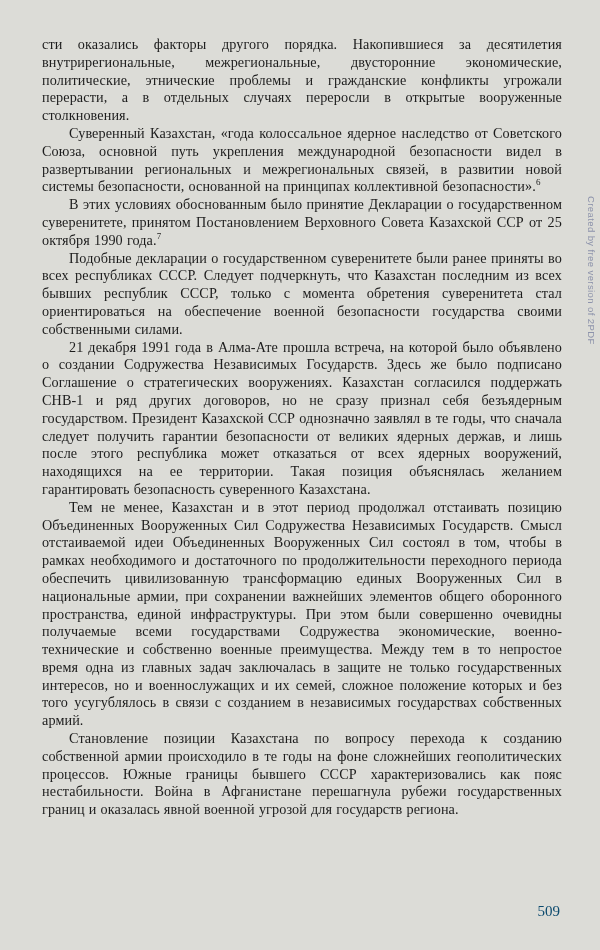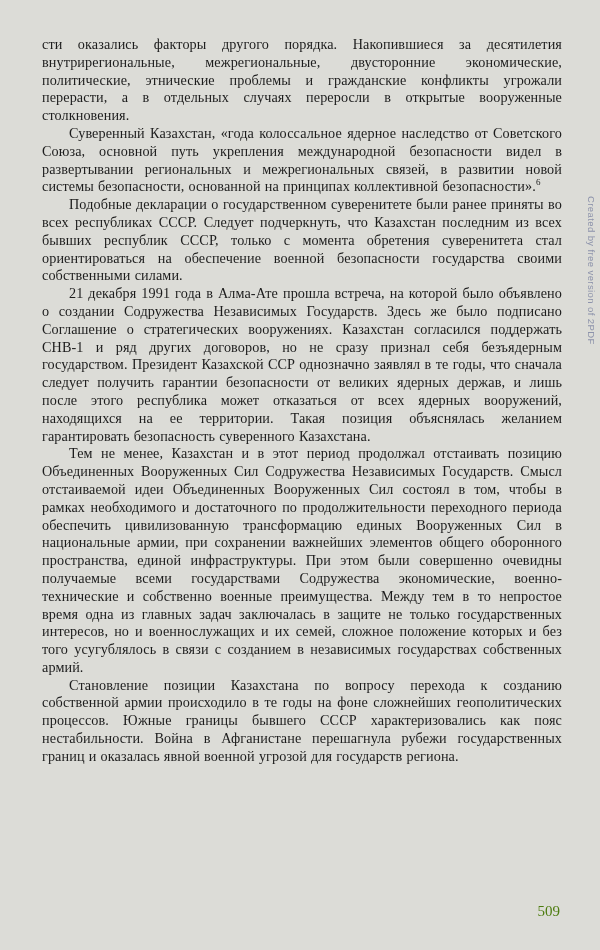--- a/index.html
+++ b/index.html
@@ -51,34 +51,35 @@
       font-size: 9.5px;
       color: #8d93ab;
       letter-spacing: 0.4px;
       white-space: nowrap;
     }
     .page-number {
       position: absolute;
       right: 40px;
       bottom: 30px;
       font-size: 15px;
-      color: #4d7c0f;
+      color: #0c4a6e;
     }
   </style>
 </head>
 <body>
 
 <div class="page">
 
   <div class="text-block">
 
     <p class="para no-indent"><span>сти оказались факторы другого порядка. Накопившиеся за десятилетия внутрирегиональные, межрегиональные, двусторонние экономические, политические, этнические проблемы и гражданские конфликты угрожали перерасти, а в отдельных случаях переросли в открытые вооруженные столкновения.</span><sup class="fn"></sup></p>
 
     <p class="para"><span>Суверенный Казахстан, «года колоссальное ядерное наследство от Советского Союза, основной путь укрепления международной безопасности видел в развертывании региональных и межрегиональных связей, в развитии новой системы безопасности, основанной на принципах коллективной безопасности».</span><sup class="fn">6</sup></p>
 
+    <p class="para"><span>В этих условиях обоснованным было принятие Декларации о государственном суверенитете, принятом Постановлением Верховного Совета Казахской ССР от 25 октября 1990 года.</span><sup class="fn">7</sup></p>
 
     <p class="para"><span>Подобные декларации о государственном суверенитете были ранее приняты во всех республиках СССР. Следует подчеркнуть, что Казахстан последним из всех бывших республик СССР, только с момента обретения суверенитета стал ориентироваться на обеспечение военной безопасности государства своими собственными силами.</span><sup class="fn"></sup></p>
 
     <p class="para"><span>21 декабря 1991 года в Алма-Ате прошла встреча, на которой было объявлено о создании Содружества Независимых Государств. Здесь же было подписано Соглашение о стратегических вооружениях. Казахстан согласился поддержать СНВ-1 и ряд других договоров, но не сразу признал себя безъядерным государством. Президент Казахской ССР однозначно заявлял в те годы, что сначала следует получить гарантии безопасности от великих ядерных держав, и лишь после этого республика может отказаться от всех ядерных вооружений, находящихся на ее территории. Такая позиция объяснялась желанием гарантировать безопасность суверенного Казахстана.</span><sup class="fn"></sup></p>
 
     <p class="para"><span>Тем не менее, Казахстан и в этот период продолжал отстаивать позицию Объединенных Вооруженных Сил Содружества Независимых Государств. Смысл отстаиваемой идеи Объединенных Вооруженных Сил состоял в том, чтобы в рамках необходимого и достаточного по продолжительности переходного периода обеспечить цивилизованную трансформацию единых Вооруженных Сил в национальные армии, при сохранении важнейших элементов общего оборонного пространства, единой инфраструктуры. При этом были совершенно очевидны получаемые всеми государствами Содружества экономические, военно-технические и собственно военные преимущества. Между тем в то непростое время одна из главных задач заключалась в защите не только государственных интересов, но и военнослужащих и их семей, сложное положение которых и без того усугублялось в связи с созданием в независимых государствах собственных армий.</span><sup class="fn"></sup></p>
 
     <p class="para"><span>Становление позиции Казахстана по вопросу перехода к созданию собственной армии происходило в те годы на фоне сложнейших геополитических процессов. Южные границы бывшего СССР характеризовались как пояс нестабильности. Война в Афганистане перешагнула рубежи государственных границ и оказалась явной военной угрозой для государств региона.</span><sup class="fn"></sup></p>
 
   </div>

